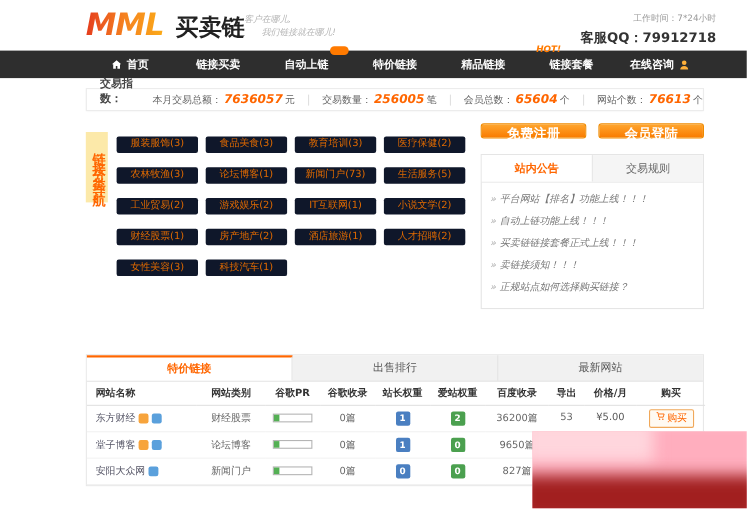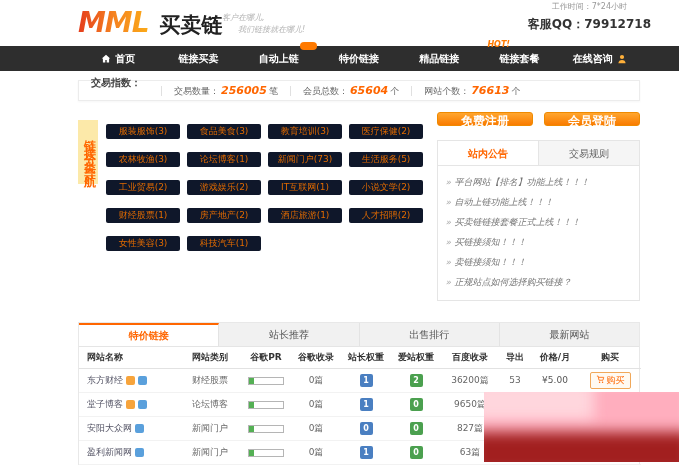--- a/index.html
+++ b/index.html
@@ -8,21 +8,21 @@
 
   
   .header { position:absolute; top:0; left:0; right:0; height:32px; background:#fff; }
   .logo { position:absolute; left:78px; top:6px; display:flex; align-items:baseline; text-decoration:none; cursor:pointer; }
   .logo-mml { font-size:28px; font-weight:800; font-style:italic; letter-spacing:-1px;
               background:linear-gradient(90deg,#e53d1d,#f58220,#fbab18);
               -webkit-background-clip:text; background-clip:text; color:transparent; }
   .logo-name { font-size:21px; font-weight:bold; color:#222; margin-left:11px; }
   .tagline { position:absolute; left:222px; top:12px; font-size:8px; color:#b3b3b3; line-height:12px; font-style:italic; }
   .tagline .t2 { margin-left:16px; }
-  .header-right { position:absolute; right:28px; top:1px; text-align:center; }
+  .header-right { position:absolute; right:28px; top:11px; text-align:right; }
   .work-time { font-size:8px; color:#999; }
   .qq { font-size:12px; color:#333; margin-top:4px; font-weight:bold; }
 
   
   .navbar { position:absolute; top:46px; left:0; right:0; height:25px; background:#2e2e2e; }
   .nav-inner { position:absolute; left:78px; width:562px; height:100%; display:flex; }
   .nav-item { flex:1; display:flex; align-items:center; justify-content:center; gap:4px;
               color:#fff; font-size:10px; font-weight:bold; text-decoration:none; position:relative; cursor:pointer; }
   .nav-icon { display:inline-flex; width:10px; height:10px; }
   .pill-badge { position:absolute; top:-4px; right:2px; width:17px; height:8px; background:#ff7a00; border-radius:4px; }
@@ -149,20 +149,25 @@
               <circle cx="5" cy="3" r="2.1" fill="#ffb03a"></circle>
               <path d="M1.4 9.2c0-2.1 1.6-3.3 3.6-3.3s3.6 1.2 3.6 3.3z" fill="#ffb03a"></path>
             </svg>
         </span>
       </a>
     </div>
   </nav>
 
   <div class="stats-bar">
     <span class="stats-title">交易指数：</span>
+    <span class="stat">
+      <span>本月交易总额：</span>
+      <span class="s-value">7636057</span>
+      <span>元</span>
+    </span>
     <span class="divider"></span>
     <span class="stat">
       <span>交易数量：</span>
       <span class="s-value">256005</span>
       <span>笔</span>
     </span>
     <span class="divider"></span>
     <span class="stat">
       <span>会员总数：</span>
       <span class="s-value">65604</span>
@@ -207,31 +212,29 @@
     </div>
     <div class="notice-box">
       <div class="notice-tabs">
         <div class="n-tab active">站内公告</div>
         <div class="n-tab inactive">交易规则</div>
       </div>
       <ul class="notice-list">
         <li class="notice-item">平台网站【排名】功能上线！！！</li>
         <li class="notice-item">自动上链功能上线！！！</li>
         <li class="notice-item">买卖链链接套餐正式上线！！！</li>
-        <li class="notice-item">买链接须知！！！</li>
         <li class="notice-item">卖链接须知！！！</li>
         <li class="notice-item">正规站点如何选择购买链接？</li>
       </ul>
     </div>
   </div>
 
   <div class="table-box">
     <div class="table-tabs">
       <div class="t-tab active">特价链接</div>
-      <div class="t-tab">站长推荐</div>
       <div class="t-tab">出售排行</div>
       <div class="t-tab">最新网站</div>
     </div>
     <table>
       <colgroup>
         <col style="width:100px">
           <col style="width:62px">
           <col style="width:50px">
           <col style="width:50px">
         <col style="width:50px">
@@ -292,32 +295,20 @@
           <td>新闻门户</td>
           <td><span class="pr-meter"><span class="pr-fill"></span></span></td>
           <td>0篇</td>
           <td><span class="badge zz">0</span></td>
           <td><span class="badge az">0</span></td>
           <td>827篇</td>
           <td></td>
           <td class="c-price"></td>
           <td></td>
         </tr>
-        <tr>
-          <td class="c-name"><a class="site-link">盈利新闻网</a><span class="mini-icon blue"></span></td>
-          <td>新闻门户</td>
-          <td><span class="pr-meter"><span class="pr-fill"></span></span></td>
-          <td>0篇</td>
-          <td><span class="badge zz">1</span></td>
-          <td><span class="badge az">0</span></td>
-          <td>63篇</td>
-          <td></td>
-          <td class="c-price"></td>
-          <td></td>
-        </tr>
       </tbody>
     </table>
   </div>
 
   <div class="blur-box">
     <div class="blur-layer bl-pink"></div>
     <div class="blur-layer bl-light"></div>
     <div class="blur-layer bl-red"></div>
   </div>
 

